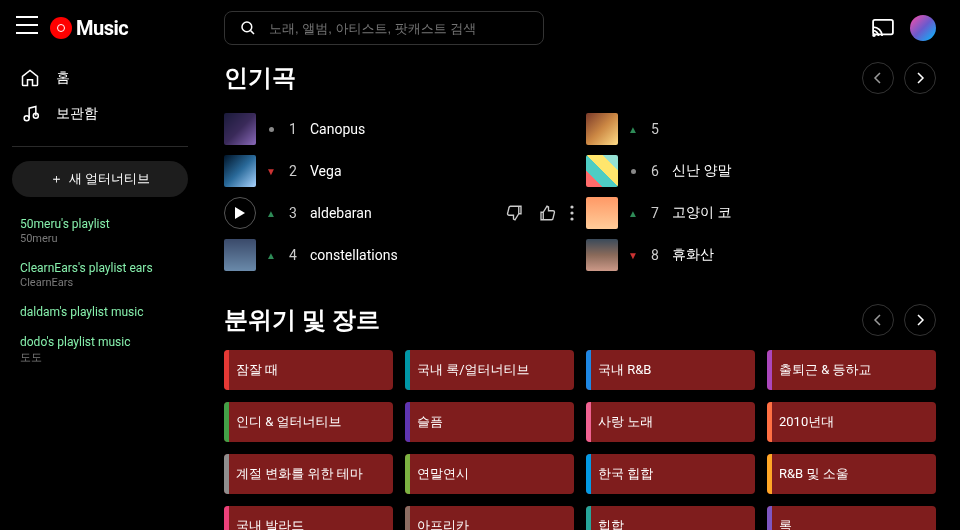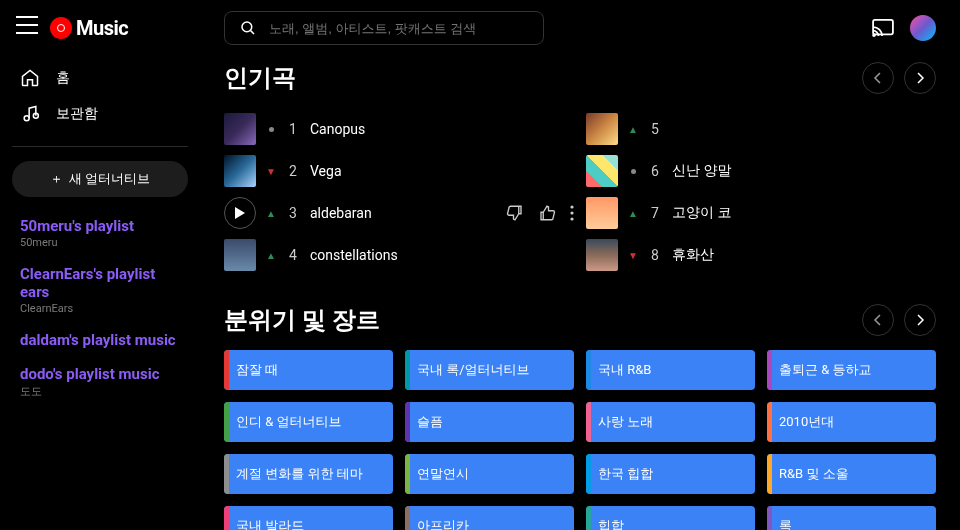--- a/index.html
+++ b/index.html
@@ -20,21 +20,21 @@
   .nav-item { display: flex; align-items: center; gap: 16px; padding: 8px 12px; border-radius: 8px; cursor: pointer; font-size: 14px; font-weight:500;}
   .nav-item.active { background: #1d1d1d; }
   .nav-icon { width: 20px; height: 20px; display:flex; align-items:center; justify-content:center;}
   
   .divider { height: 1px; background: #2a2a2a; margin: 14px 4px; }
   
   .new-playlist { display: flex; align-items: center; justify-content: center; gap: 6px; background: #1d1d1d; border-radius: 18px; padding: 9px 16px; font-size: 13px; cursor: pointer; margin: 0 4px 14px; }
   
   .pl-list { overflow: hidden; }
   .pl-item { padding: 6px 12px 10px; cursor: pointer; }
-  .pl-title { font-size: 15px; color: #8b5cf6; font-weight: bold; }
+  .pl-title { font-size: 12px; color: #86efac; }
   .pl-sub { font-size: 11px; color: #7a7a7a; margin-top: 1px; }
   
   
   .main { flex: 1; padding: 8px 24px 0 24px; overflow: hidden; position: relative; }
   .header { display: flex; align-items: center; height: 40px; margin-bottom: 14px; position:relative;}
   .search { display: flex; align-items: center; gap: 12px; background: #000; border: 1px solid #333; border-radius: 8px; padding: 7px 14px; width: 320px; }
   .search input { background: transparent; border: none; color: #888; font-size: 13px; outline: none; flex: 1; }
   .header-right { position: absolute; right: 0; display: flex; align-items: center; gap: 16px; }
   .cast-icon { width: 22px; height: 18px; }
   .avatar { width: 26px; height: 26px; border-radius: 50%; background: linear-gradient(135deg,#ff4da6,#6a5acd,#00bfff); }
@@ -53,21 +53,21 @@
   .ind-same { width: 5px; height: 5px; border-radius: 50%; background: #888; }
   .ind-up { color: #2e8b57; }
   .ind-down { color: #c33; }
   .rank { width: 14px; text-align: center; font-size: 14px; color: #ccc; }
   .song-title { font-size: 14px; flex: 1; }
   .song-actions { display: flex; gap: 14px; align-items: center; color: #ccc; }
   .play-overlay { width: 32px; height: 32px; border-radius:50%; border:1px solid #555; display:flex; align-items:center; justify-content:center; background:#000;}
   
   
   .genres { display: grid; grid-template-columns: repeat(4, 1fr); gap: 12px; }
-  .genre { background: #3b82f6; border-radius: 4px; padding: 11px 12px; font-size: 13px; cursor: pointer; position: relative; overflow: hidden; }
+  .genre { background: #7f1d1d; border-radius: 4px; padding: 11px 12px; font-size: 13px; cursor: pointer; position: relative; overflow: hidden; }
   .genre::before { content: ''; position: absolute; left: 0; top: 0; bottom: 0; width: 5px; background: var(--accent); }
   
   svg { display: block; }
 </style>
 </head>
 <body>
 
 <div class="app">
   <aside class="sidebar">
     <div class="top-row">

